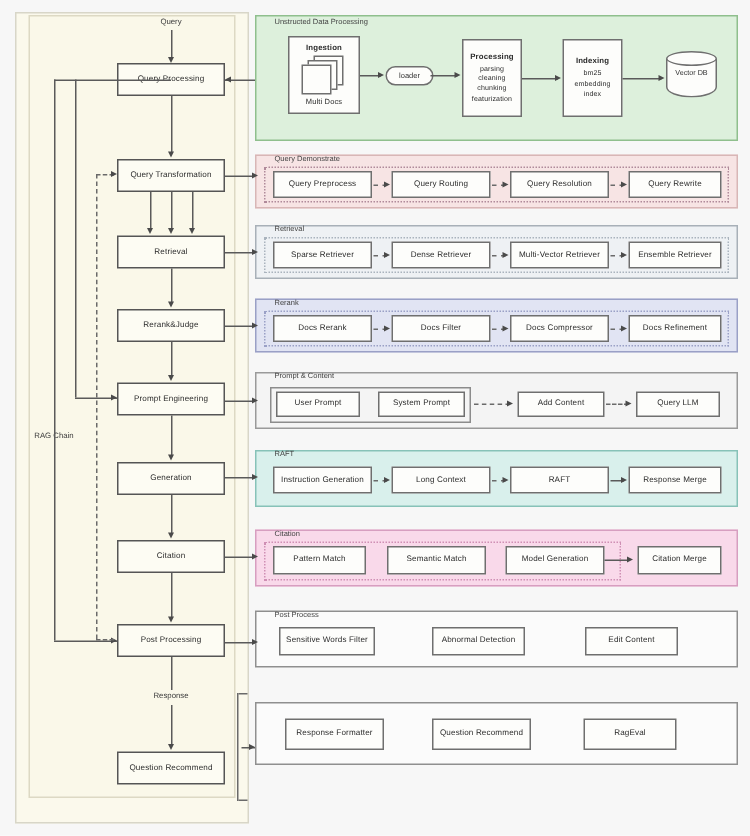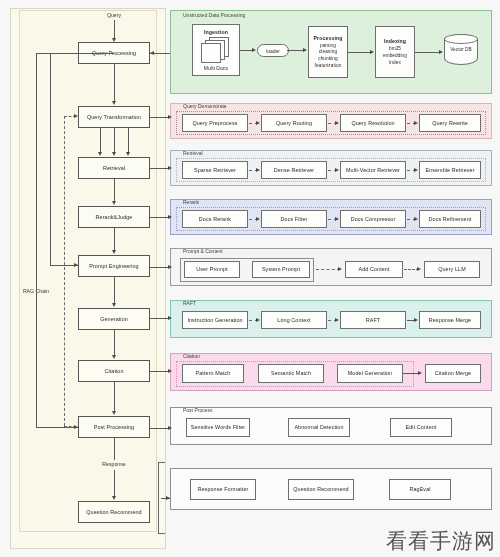--- a/index.html
+++ b/index.html
@@ -375,15 +375,14 @@
   <div class="arrow arrow-r" style="left:168px;top:425.5px;"></div>
 
   <div class="brace"></div>
   <div class="group tint-white" style="top:468px;height:42px;"></div>
   <div class="node" style="left:190px;top:479px;width:66px;height:21px;">Response Formatter</div>
   <div class="node" style="left:288px;top:479px;width:66px;height:21px;">Question Recommend</div>
   <div class="node" style="left:389px;top:479px;width:62px;height:21px;">RagEval</div>
   <div class="ln ln-h" style="left:161px;top:498px;width:9px;"></div>
   <div class="arrow arrow-r" style="left:166px;top:495.5px;"></div>
 
-  <div class="watermark">看看手游网</div>
 
 </div>
 
 </body></html>

